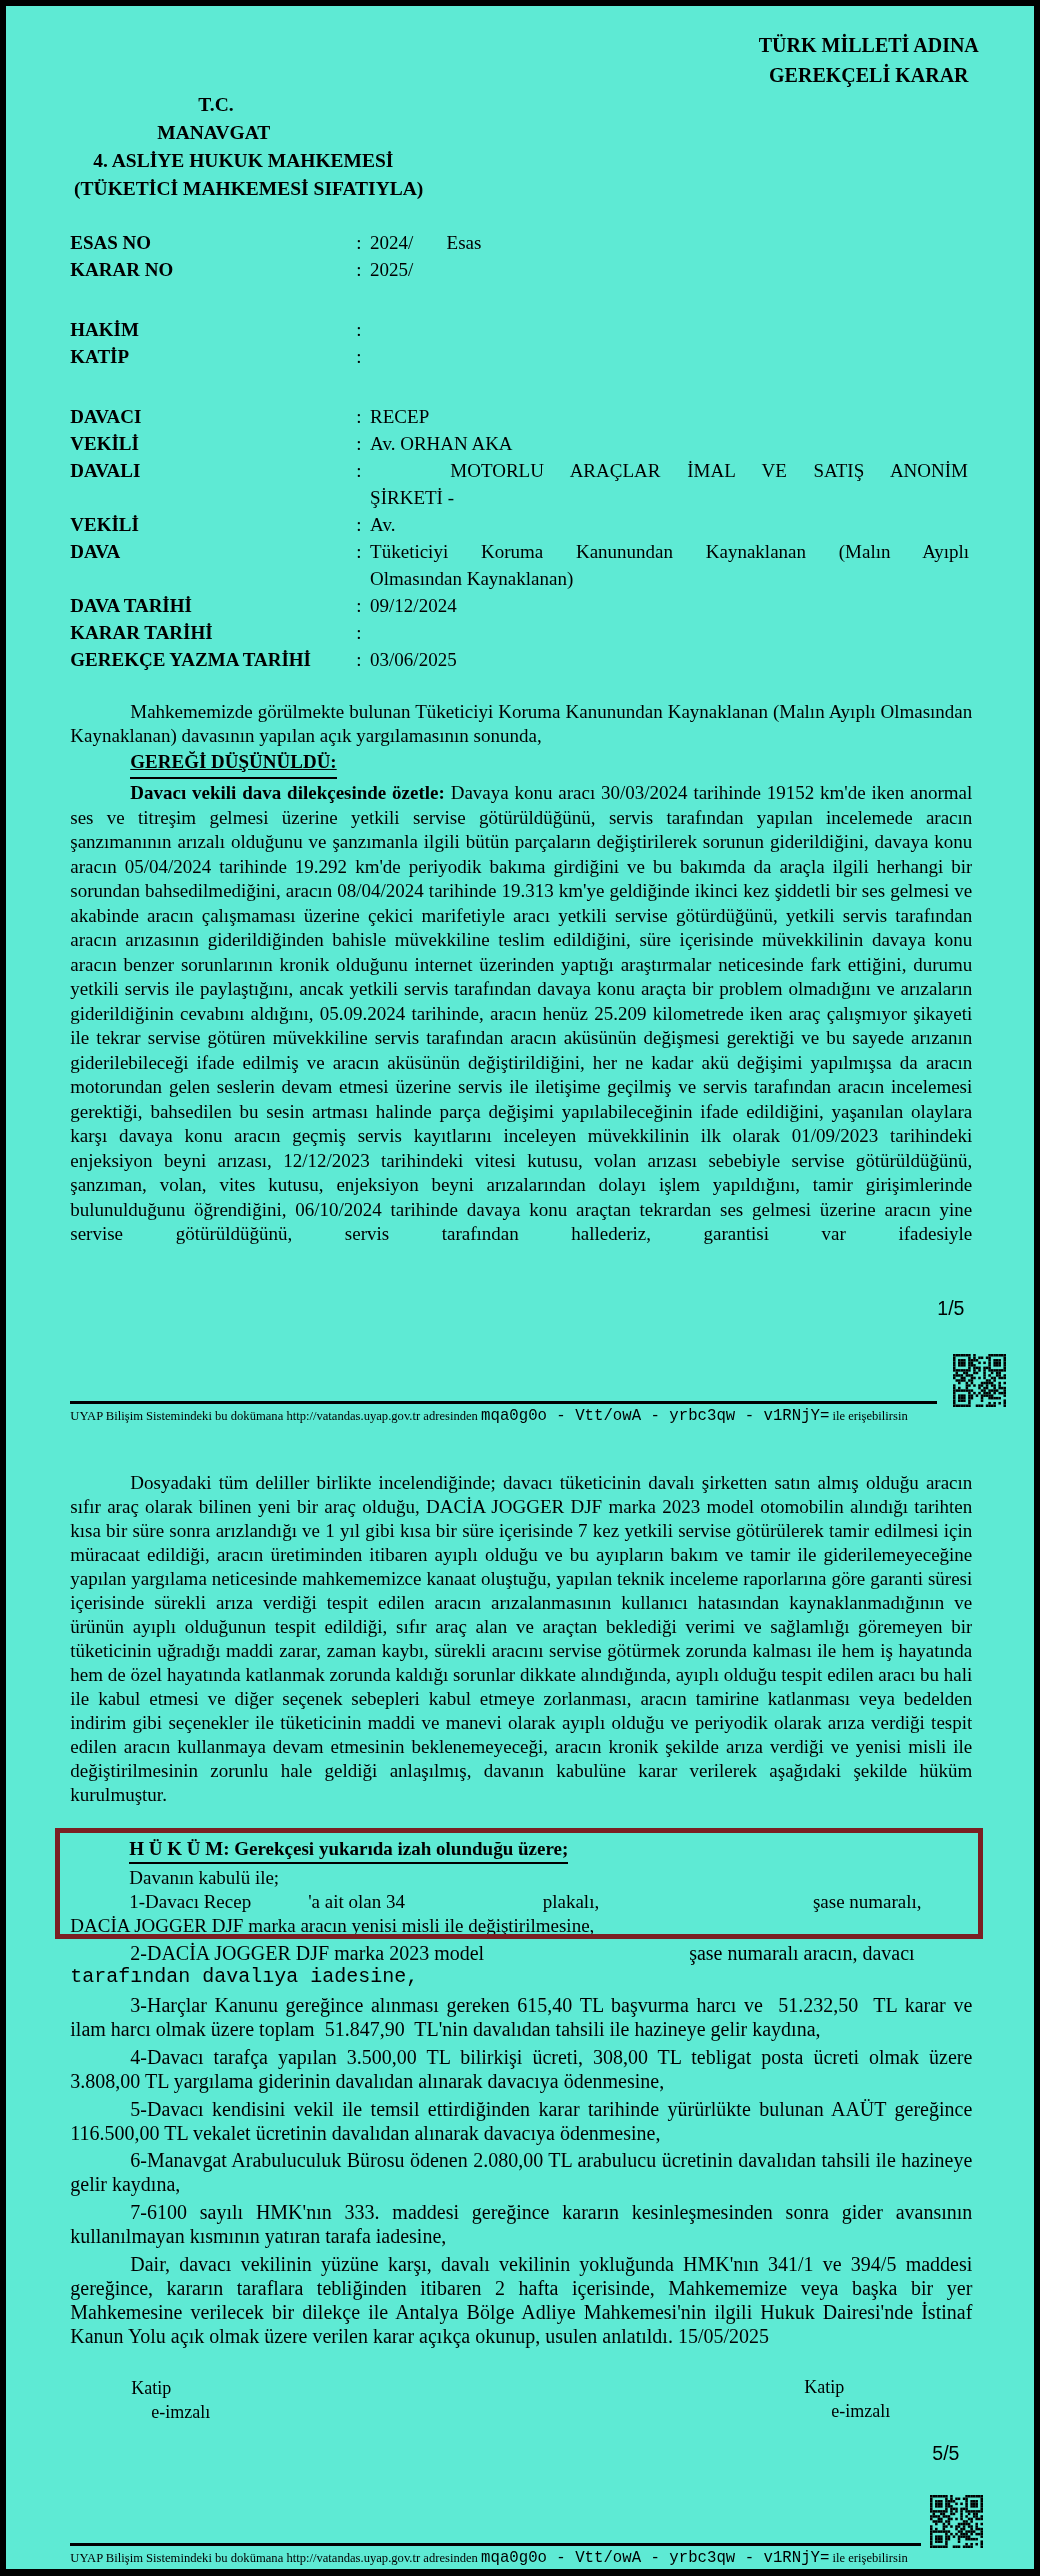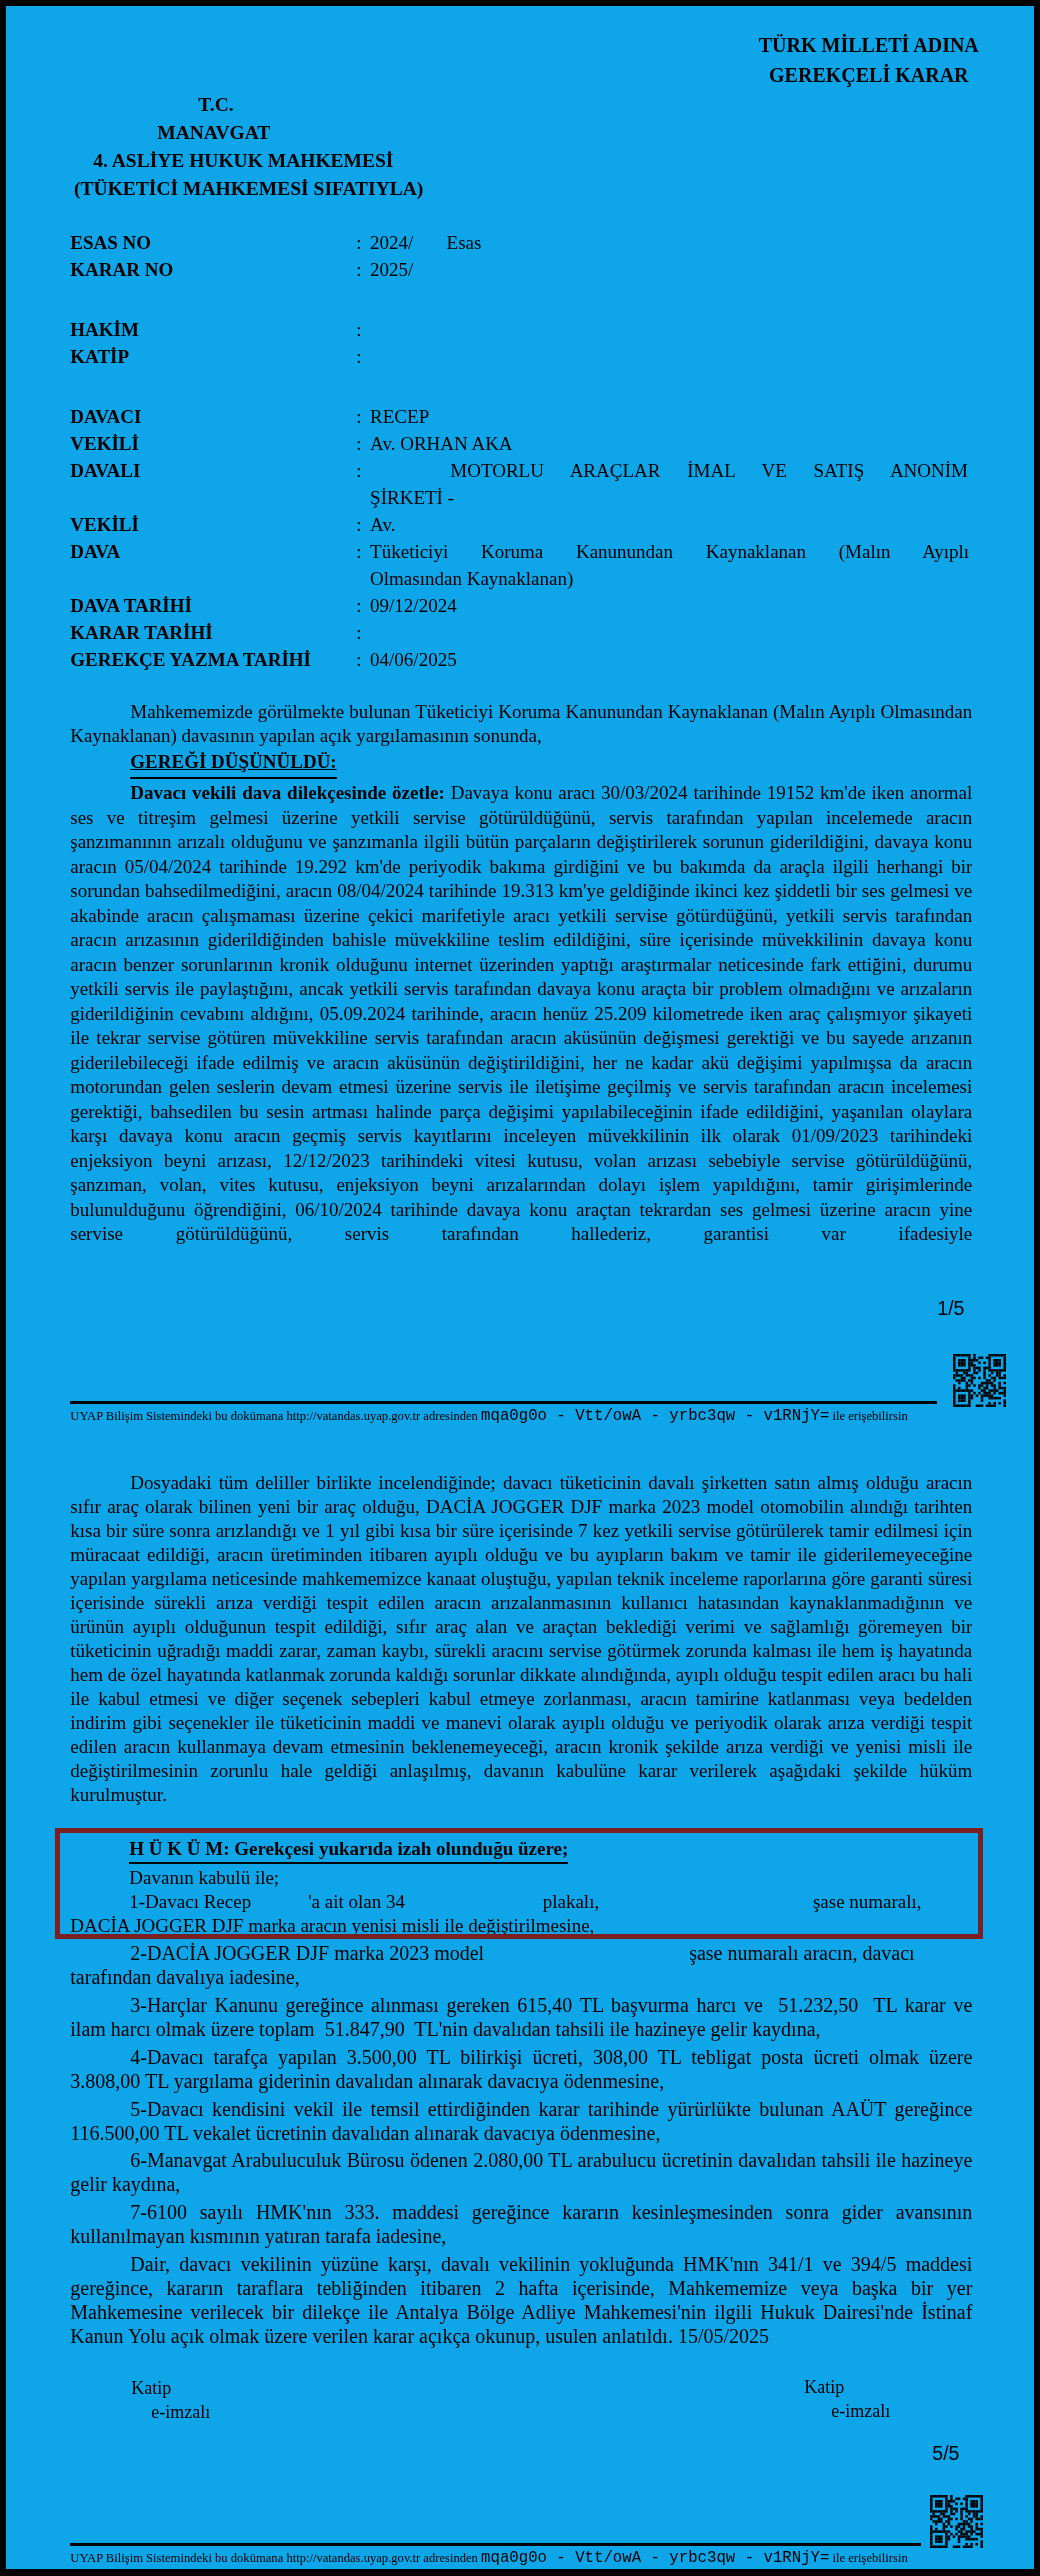--- a/index.html
+++ b/index.html
@@ -1,19 +1,19 @@
 <!DOCTYPE html>
 <html lang="tr" style="font-size:10px"><head>
 <meta charset="utf-8">
 <title>Gerekçeli Karar</title>
 <style>
   html,body{margin:0;padding:0;background:#444;}
   .screen{position:relative;width:1041px;height:2576px;background:#000;
           font-family:"Liberation Serif","DejaVu Serif",serif;color:#000;overflow:hidden;}
-  .page{position:absolute;left:6.3px;top:6.3px;width:1028px;height:2563px;background:#0ea5e9;overflow:hidden;}
+  .page{position:absolute;left:6.3px;top:6.3px;width:1028px;height:2563px;background:#5eead4;overflow:hidden;}
   .abs{position:absolute;}
 
   
   .hdr-right{left:727px;top:24px;width:271px;text-align:center;
              font-weight:bold;font-size:20px;line-height:30px;}
   .court{left:64px;top:85px;width:441px;font-weight:bold;font-size:19.5px;line-height:28px;}
   .court div{white-space:nowrap;}
   .c1{margin-left:128px;} .c2{margin-left:87px;} .c3{margin-left:23px;} .c4{margin-left:3.8px;}
 
   
@@ -54,21 +54,21 @@
              font-size:19px;line-height:24px;}
   .h-hukum{font-weight:bold;border-bottom:2.5px solid #000;
            display:inline-block;padding-bottom:0.6px;margin-left:59px;margin-bottom:2.5px;}
   .bx-line{white-space:nowrap;overflow:hidden;}
   .ind{padding-left:59px;}
 
   
   .decree{left:64px;top:1935px;width:902px;font-size:20px;line-height:24px;}
   .decree p{margin:0 0 3.8px 0;text-align:justify;text-indent:60px;}
   .dline1{white-space:nowrap;overflow:hidden;padding-left:60px;}
-  .dline2{white-space:nowrap;}
+  .dline2{white-space:nowrap;font-family:Liberation Mono, monospace;}
   .ditem2{margin-bottom:3.8px;}
 
   
   .sig{font-size:18px;line-height:24px;}
   .sig-l{left:125px;top:2370px;} .sig-r{left:798px;top:2369px;}
   .sig-l .esig{padding-left:20px;} .sig-r .esig{padding-left:27px;}
 </style>
 </head>
 <body>
 
@@ -146,21 +146,21 @@
           <span class="col">:</span>
           <span class="val">09/12/2024</span>
       </div>
       <div class="irow">
         <span class="lbl">KARAR TARİHİ</span>
           <span class="col">:</span>
       </div>
       <div class="irow">
         <span class="lbl">GEREKÇE YAZMA TARİHİ</span>
           <span class="col">:</span>
-          <span class="val">04/06/2025</span>
+          <span class="val">03/06/2025</span>
       </div>
     </div>
 
     <div class="abs para p-intro">Mahkememizde görülmekte bulunan Tüketiciyi Koruma Kanunundan Kaynaklanan (Malın Ayıplı Olmasından Kaynaklanan) davasının yapılan açık yargılamasının sonunda,</div>
 
     <div class="abs h-geregi">GEREĞİ DÜŞÜNÜLDÜ:</div>
 
     <div class="abs para p-claim"><span class="lead-bold">Davacı vekili dava dilekçesinde özetle:</span><span> Davaya konu aracı 30/03/2024 tarihinde 19152 km'de iken anormal ses ve titreşim gelmesi üzerine yetkili servise götürüldüğünü, servis tarafından yapılan incelemede aracın şanzımanının arızalı olduğunu ve şanzımanla ilgili bütün parçaların değiştirilerek sorunun giderildiğini, davaya konu aracın 05/04/2024 tarihinde 19.292 km'de periyodik bakıma girdiğini ve bu bakımda da araçla ilgili herhangi bir sorundan bahsedilmediğini, aracın 08/04/2024 tarihinde 19.313 km'ye geldiğinde ikinci kez şiddetli bir ses gelmesi ve akabinde aracın çalışmaması üzerine çekici marifetiyle aracı yetkili servise götürdüğünü, yetkili servis tarafından aracın arızasının giderildiğinden bahisle müvekkiline teslim edildiğini, süre içerisinde müvekkilinin davaya konu aracın benzer sorunlarının kronik olduğunu internet üzerinden yaptığı araştırmalar neticesinde fark ettiğini, durumu yetkili servis ile paylaştığını, ancak yetkili servis tarafından davaya konu araçta bir problem olmadığını ve arızaların giderildiğinin cevabını aldığını, 05.09.2024 tarihinde, aracın henüz 25.209 kilometrede iken araç çalışmıyor şikayeti ile tekrar servise götüren müvekkiline servis tarafından aracın aküsünün değişmesi gerektiği ve bu sayede arızanın giderilebileceği ifade edilmiş ve aracın aküsünün değiştirildiğini, her ne kadar akü değişimi yapılmışsa da aracın motorundan gelen seslerin devam etmesi üzerine servis ile iletişime geçilmiş ve servis tarafından aracın incelemesi gerektiği, bahsedilen bu sesin artması halinde parça değişimi yapılabileceğinin ifade edildiğini, yaşanılan olaylara karşı davaya konu aracın geçmiş servis kayıtlarını inceleyen müvekkilinin ilk olarak 01/09/2023 tarihindeki enjeksiyon beyni arızası, 12/12/2023 tarihindeki vitesi kutusu, volan arızası sebebiyle servise götürüldüğünü, şanzıman, volan, vites kutusu, enjeksiyon beyni arızalarından dolayı işlem yapıldığını, tamir girişimlerinde bulunulduğunu öğrendiğini, 06/10/2024 tarihinde davaya konu araçtan tekrardan ses gelmesi üzerine aracın yine servise götürüldüğünü, servis tarafından hallederiz, garantisi var ifadesiyle</span></div>
 
     <div class="abs pagenum pn1">1/5</div>

